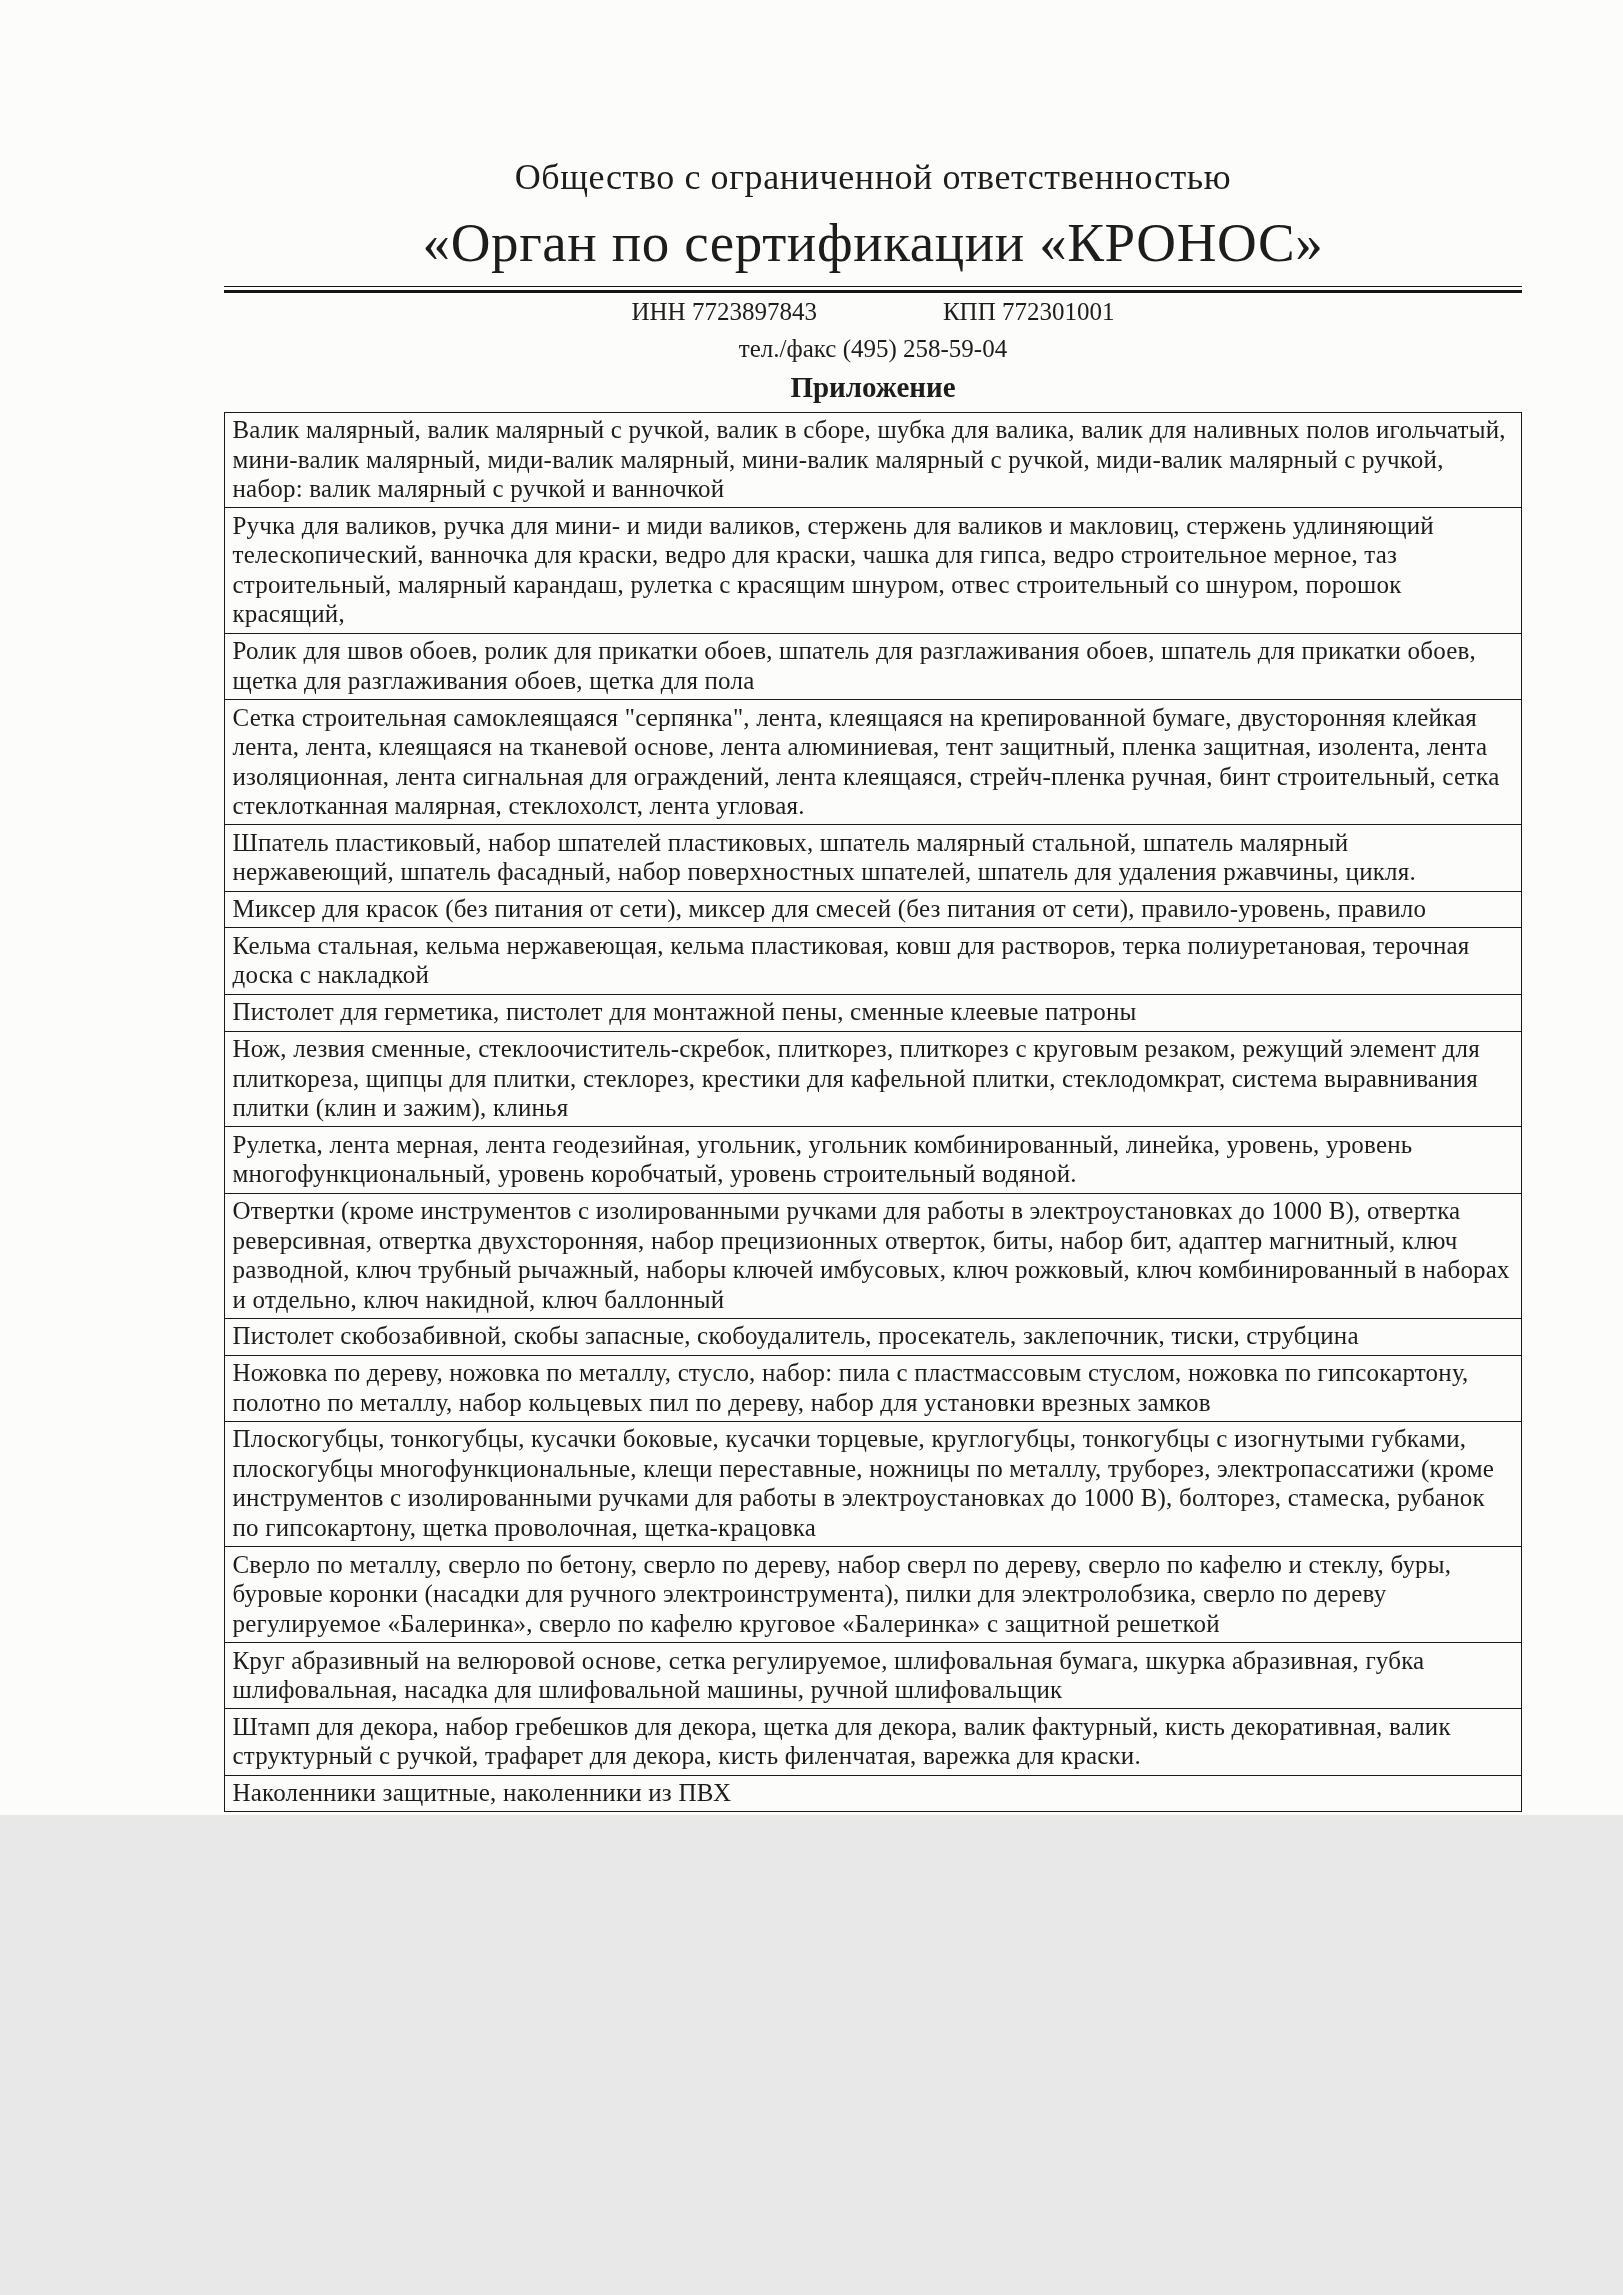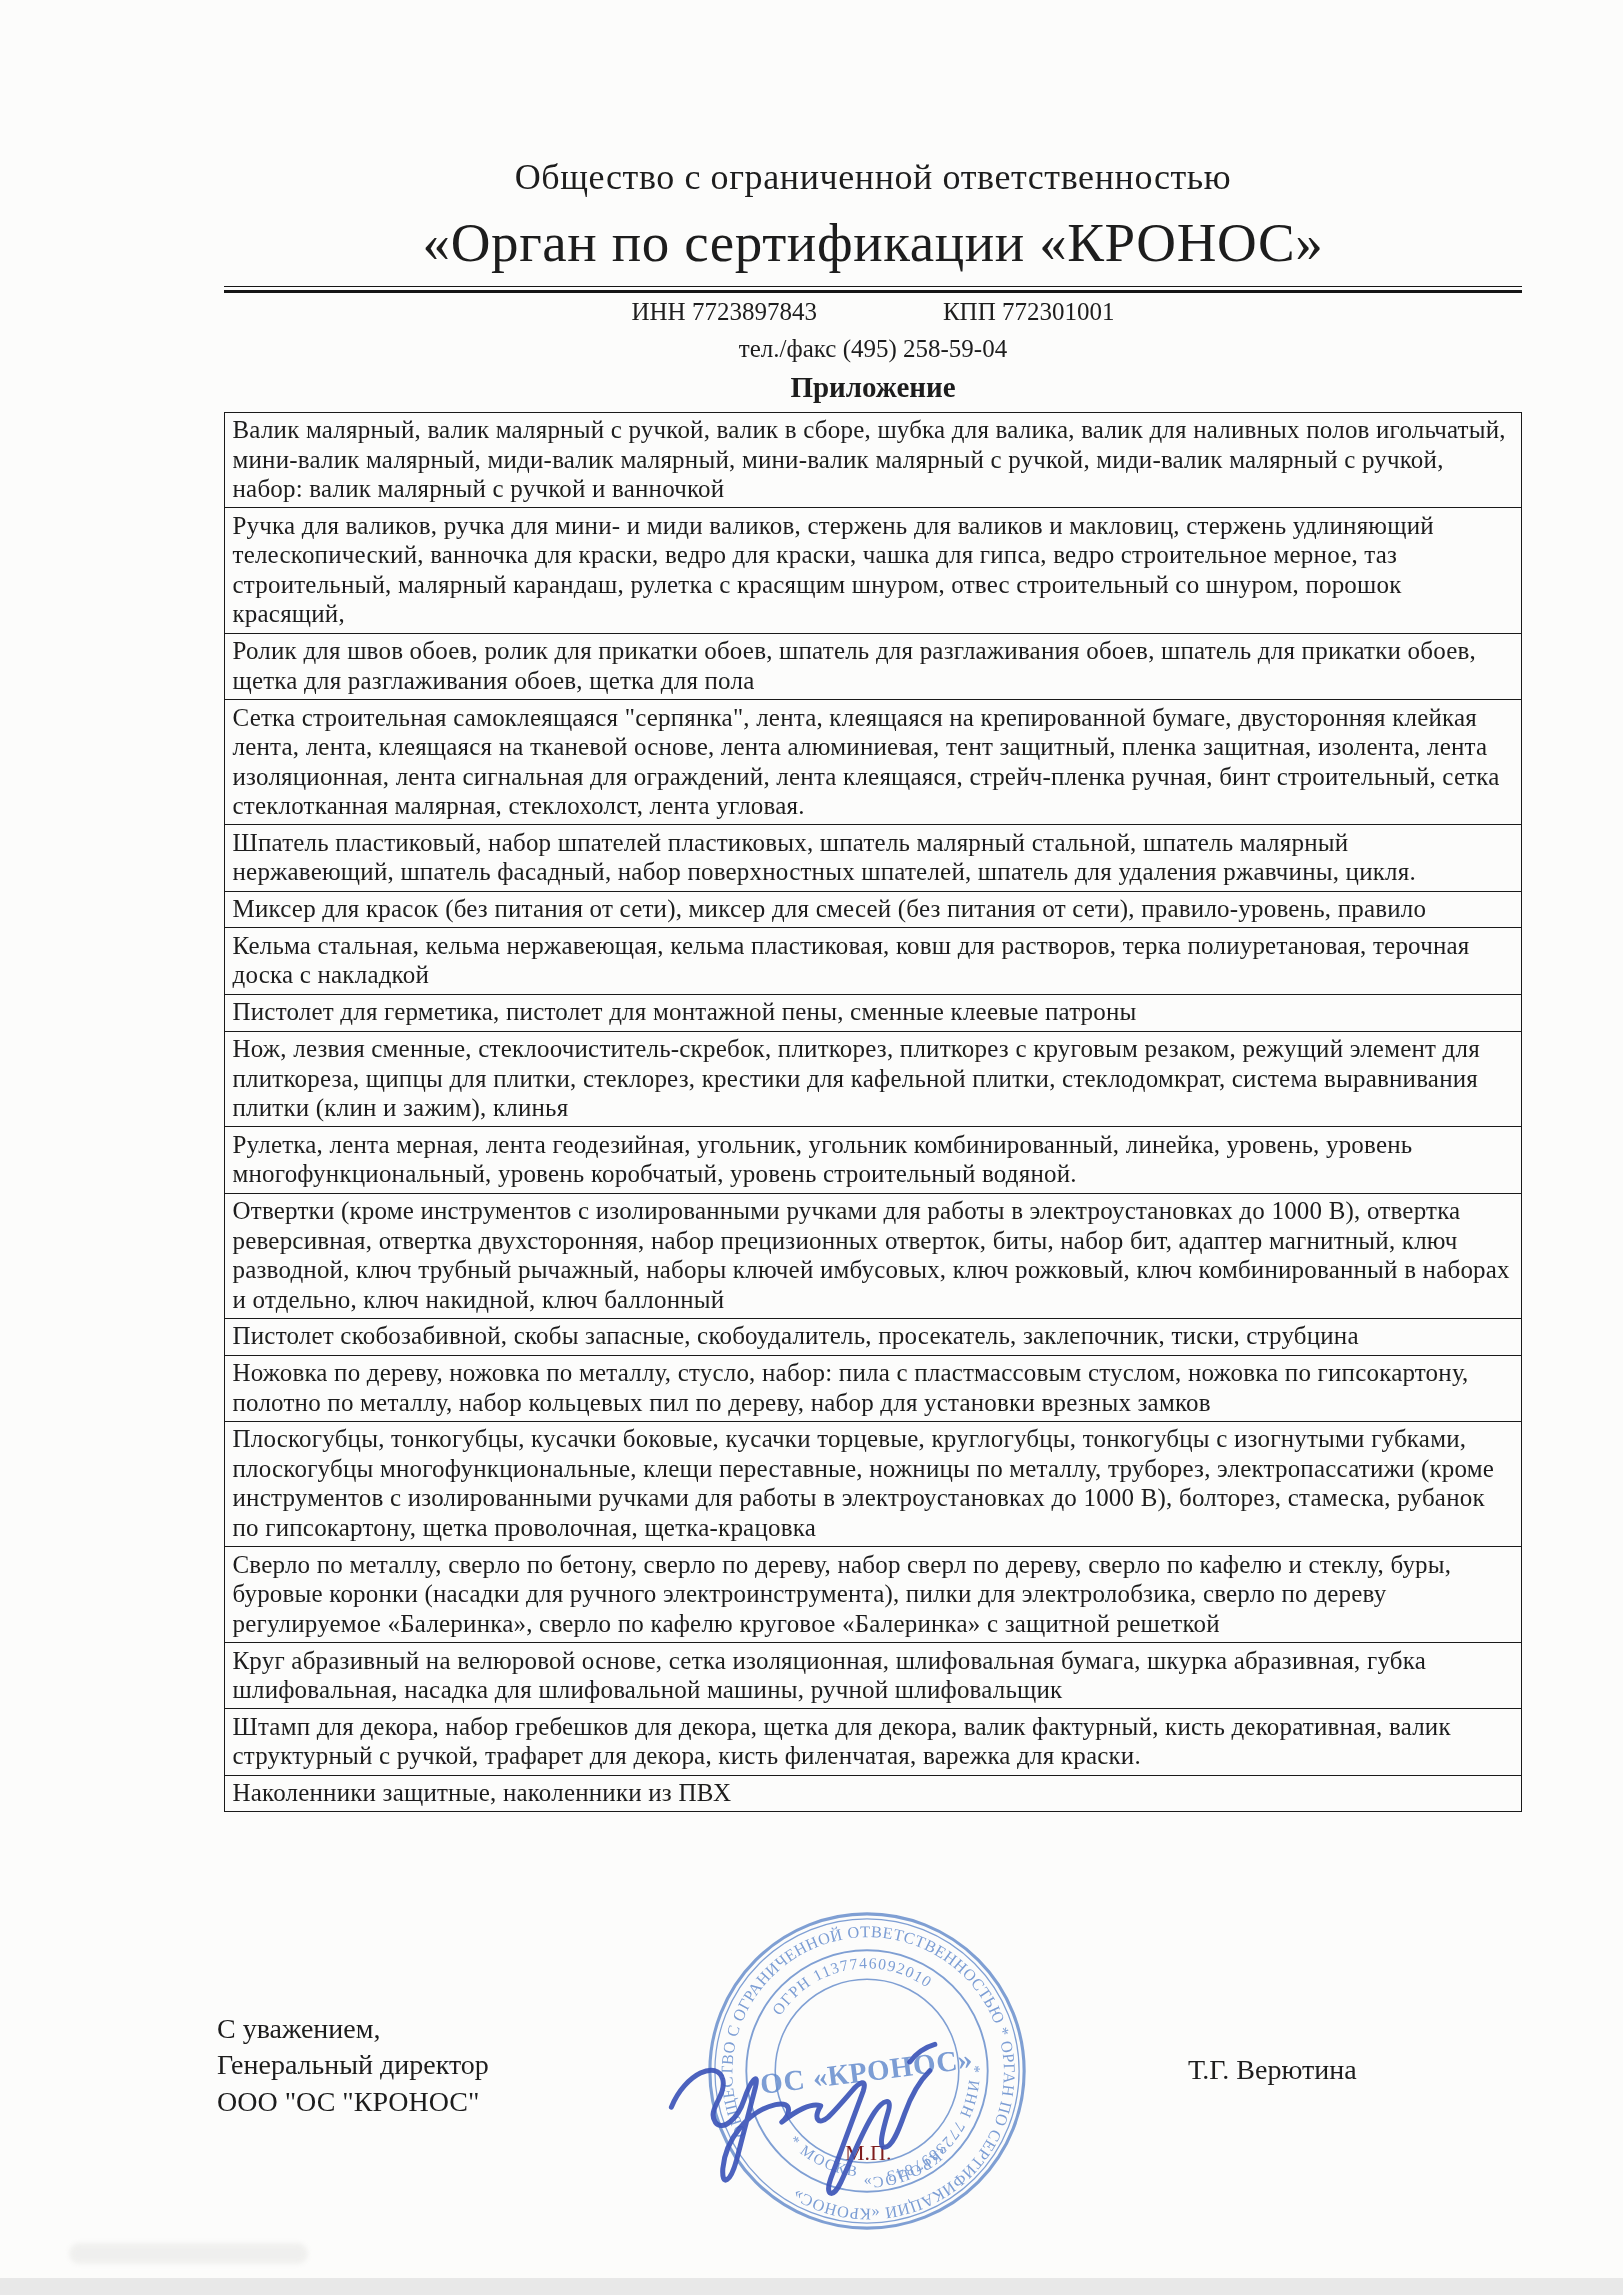--- a/index.html
+++ b/index.html
@@ -1,18 +1,18 @@
 <!DOCTYPE html>
 <html style="font-size:10px"><head>
 <meta charset="utf-8">
 <style>
   html,body{margin:0;padding:0;background:#e8e8e8;}
   .page{
     position:relative;
-    width:1623px;height:2278px;
+    width:1623px;height:1815px;
     background:#fcfcfb;
     color:#1d1d1d;
     font-family:"Liberation Serif","DejaVu Serif",serif;
     overflow:hidden;
   }
   .doc{
     position:absolute;left:224px;top:0;width:1298px;
   }
   .hdr{text-align:center;}
   .org-type{
@@ -106,21 +106,21 @@
       <div class="prow">Миксер для красок (без питания от сети), миксер для смесей (без питания от сети), правило-уровень, правило</div>
       <div class="prow">Кельма стальная, кельма нержавеющая, кельма пластиковая, ковш для растворов, терка полиуретановая, терочная доска с накладкой</div>
       <div class="prow">Пистолет для герметика, пистолет для монтажной пены, сменные клеевые патроны</div>
       <div class="prow">Нож, лезвия сменные, стеклоочиститель-скребок, плиткорез, плиткорез с круговым резаком, режущий элемент для плиткореза, щипцы для плитки, стеклорез, крестики для кафельной плитки, стеклодомкрат, система выравнивания плитки (клин и зажим), клинья</div>
       <div class="prow">Рулетка, лента мерная, лента геодезийная, угольник, угольник комбинированный, линейка, уровень, уровень многофункциональный, уровень коробчатый, уровень строительный водяной.</div>
       <div class="prow">Отвертки (кроме инструментов с изолированными ручками для работы в электроустановках до 1000 В), отвертка реверсивная, отвертка двухсторонняя, набор прецизионных отверток, биты, набор бит, адаптер магнитный, ключ разводной, ключ трубный рычажный, наборы ключей имбусовых, ключ рожковый, ключ комбинированный в наборах и отдельно, ключ накидной, ключ баллонный</div>
       <div class="prow">Пистолет скобозабивной, скобы запасные, скобоудалитель, просекатель, заклепочник, тиски, струбцина</div>
       <div class="prow">Ножовка по дереву, ножовка по металлу, стусло, набор: пила с пластмассовым стуслом, ножовка по гипсокартону, полотно по металлу, набор кольцевых пил по дереву, набор для установки врезных замков</div>
       <div class="prow">Плоскогубцы, тонкогубцы, кусачки боковые, кусачки торцевые, круглогубцы, тонкогубцы с изогнутыми губками, плоскогубцы многофункциональные, клещи переставные, ножницы по металлу, труборез, электропассатижи (кроме инструментов с изолированными ручками для работы в электроустановках до 1000 В), болторез, стамеска, рубанок по гипсокартону, щетка проволочная, щетка-крацовка</div>
       <div class="prow">Сверло по металлу, сверло по бетону, сверло по дереву, набор сверл по дереву, сверло по кафелю и стеклу, буры, буровые коронки (насадки для ручного электроинструмента), пилки для электролобзика, сверло по дереву регулируемое «Балеринка», сверло по кафелю круговое «Балеринка» с защитной решеткой</div>
-      <div class="prow">Круг абразивный на велюровой основе, сетка изоляционная, шлифовальная бумага, шкурка абразивная, губка шлифовальная, насадка для шлифовальной машины, ручной шлифовальщик</div>
+      <div class="prow">Круг абразивный на велюровой основе, сетка регулируемое, шлифовальная бумага, шкурка абразивная, губка шлифовальная, насадка для шлифовальной машины, ручной шлифовальщик</div>
       <div class="prow">Штамп для декора, набор гребешков для декора, щетка для декора, валик фактурный, кисть декоративная, валик структурный с ручкой, трафарет для декора, кисть филенчатая, варежка для краски.</div>
       <div class="prow">Наколенники защитные, наколенники из ПВХ</div>
     </div>
   </div>
 
   <div class="footer-block">
     <div>С уважением,</div>
     <div>Генеральный директор</div>
     <div>ООО "ОС "КРОНОС"</div>
   </div>

